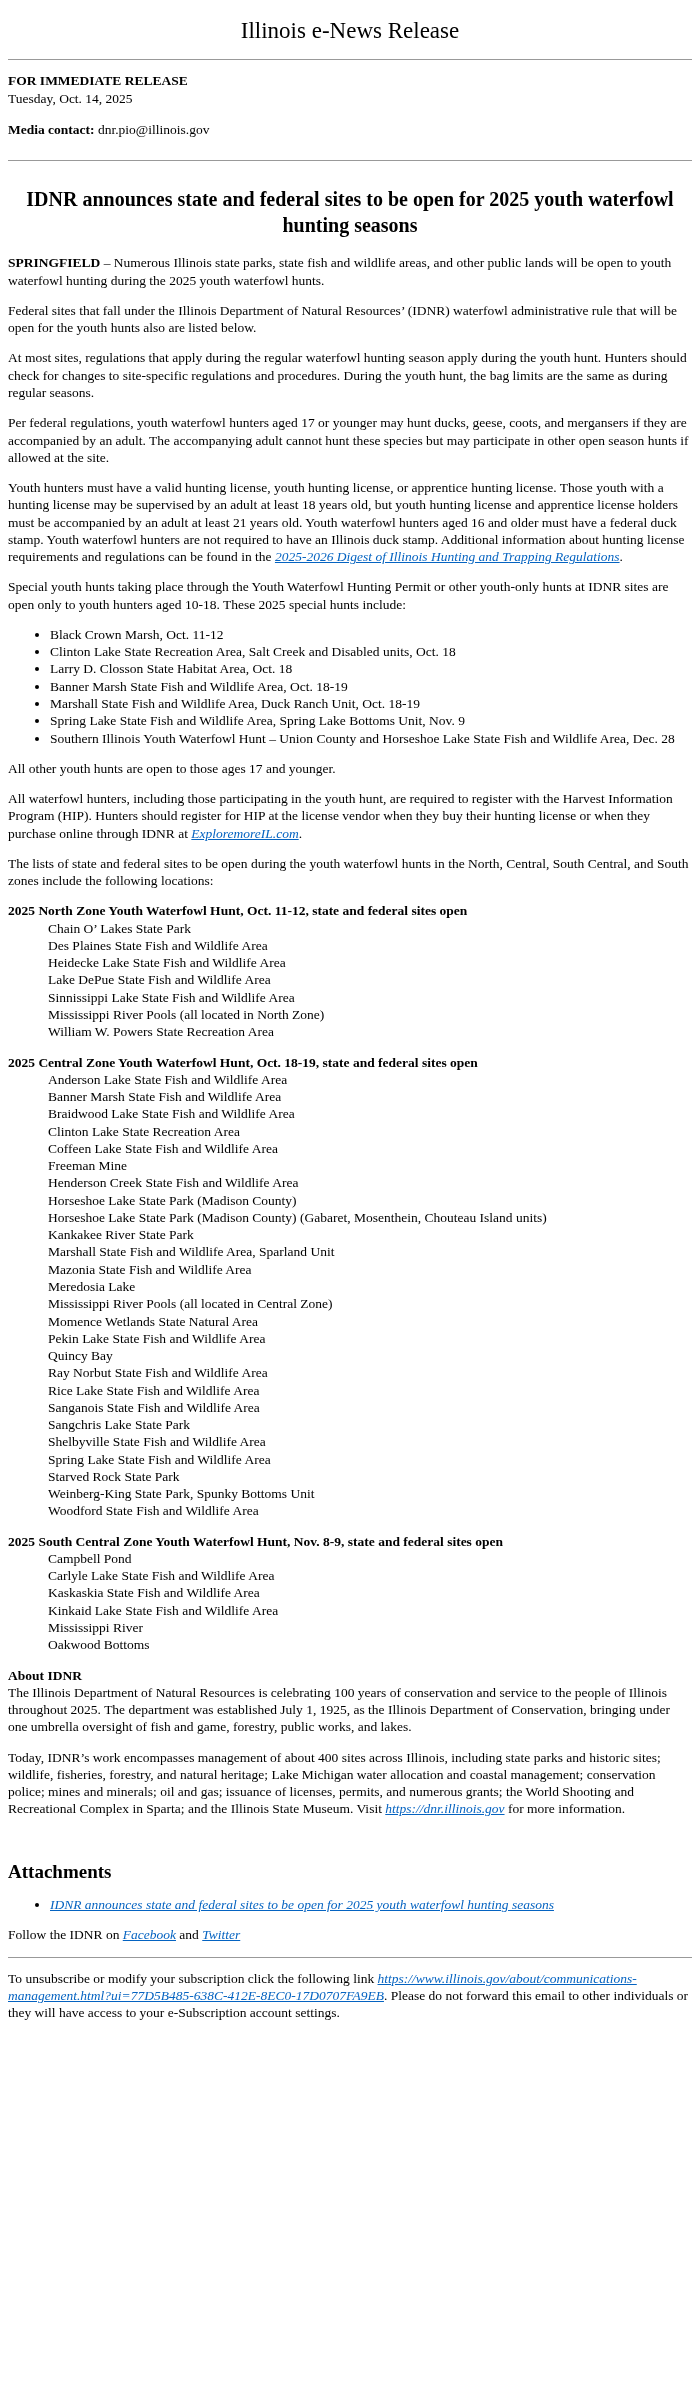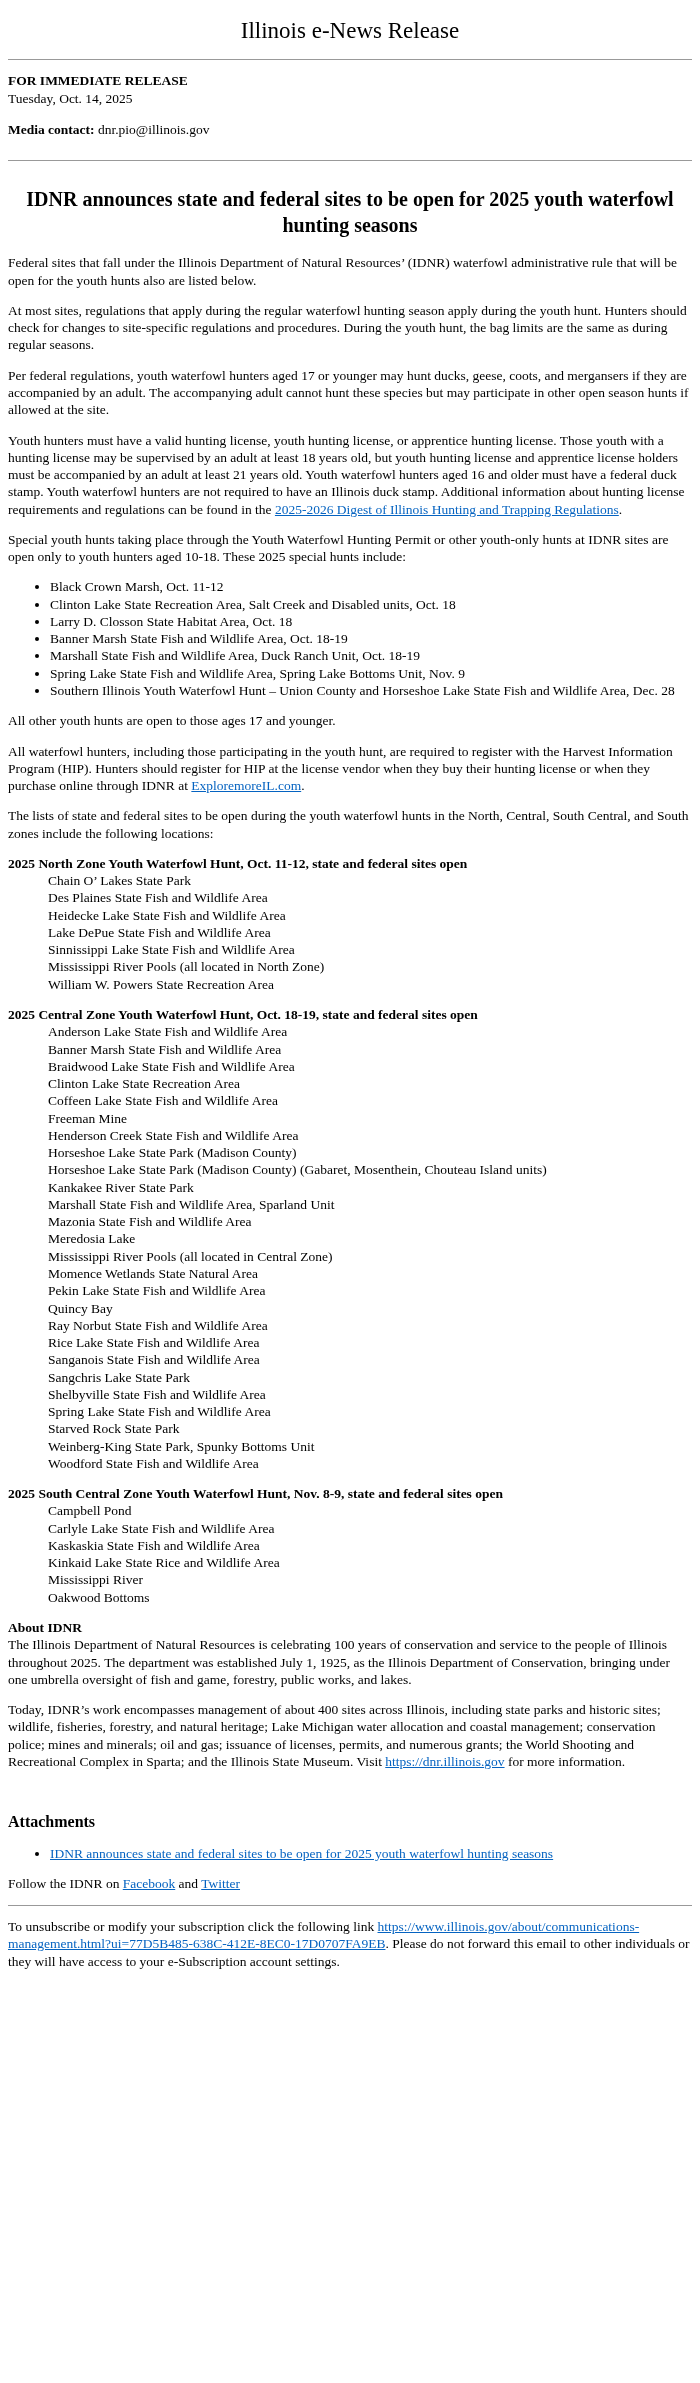--- a/index.html
+++ b/index.html
@@ -36,23 +36,23 @@
     margin: 26px 10px 16px 10px;
   }
   .para { margin: 13px 0; overflow-wrap: break-word; }
   .flush { margin-top: 0; }
   .special-list { margin: 13px 0; padding-left: 42px; }
   .special-list li { margin: 0; }
   .zone-heading { font-weight: bold; margin: 13px 0 0 0; }
   .site-list { margin: 0 0 13px 40px; }
   .site { margin: 0; }
   .about { margin-top: 13px; }
-  a { color: #0563C1; text-decoration: underline; cursor: pointer; }
+  a { color: #0563C1; text-decoration: underline; cursor: pointer; font-style: italic; }
   .attachments-heading {
-    font-size: 16px;
+    font-size: 19px;
     font-weight: bold;
     margin: 42px 0 12px 0;
   }
   .attachment-list { margin: 12px 0; padding-left: 42px; }
   .attachment-list li { margin: 0; }
   .footer-para { margin: 12px 0 4px 0; overflow-wrap: break-word; }
 </style>
 </head>
 <body>
 
@@ -65,20 +65,21 @@
   <div class="meta">
     <p class="meta-line bold">FOR IMMEDIATE RELEASE</p>
     <p class="meta-line">Tuesday, Oct. 14, 2025</p>
     <p class="contact"><span class="bold">Media contact:</span> <span>dnr.pio@illinois.gov</span></p>
   </div>
 
   <hr class="rule">
 
   <h2 class="headline">IDNR announces state and federal sites to be open for 2025 youth waterfowl hunting seasons</h2>
 
+  <p class="para"><span class="bold">SPRINGFIELD</span><span> – Numerous Illinois state parks, state fish and wildlife areas, and other public lands will be open to youth waterfowl hunting during the 2025 youth waterfowl hunts.</span></p>
 
   <p class="para">Federal sites that fall under the Illinois Department of Natural Resources’ (IDNR) waterfowl administrative rule that will be open for the youth hunts also are listed below.</p>
 
   <p class="para">At most sites, regulations that apply during the regular waterfowl hunting season apply during the youth hunt. Hunters should check for changes to site-specific regulations and procedures. During the youth hunt, the bag limits are the same as during regular seasons.</p>
 
   <p class="para">Per federal regulations, youth waterfowl hunters aged 17 or younger may hunt ducks, geese, coots, and mergansers if they are accompanied by an adult. The accompanying adult cannot hunt these species but may participate in other open season hunts if allowed at the site.</p>
 
   <p class="para"><span>Youth hunters must have a valid hunting license, youth hunting license, or apprentice hunting license. Those youth with a hunting license may be supervised by an adult at least 18 years old, but youth hunting license and apprentice license holders must be accompanied by an adult at least 21 years old. Youth waterfowl hunters aged 16 and older must have a federal duck stamp. Youth waterfowl hunters are not required to have an Illinois duck stamp. Additional information about hunting license requirements and regulations can be found in the </span><a href="#">2025-2026 Digest of Illinois Hunting and Trapping Regulations</a><span>.</span></p>
 
   <p class="para">Special youth hunts taking place through the Youth Waterfowl Hunting Permit or other youth-only hunts at IDNR sites are open only to youth hunters aged 10-18. These 2025 special hunts include:</p>
@@ -143,21 +144,21 @@
         <div class="site">Woodford State Fish and Wildlife Area</div>
       </div>
   </section>
 
   <section class="zone">
     <p class="zone-heading">2025 South Central Zone Youth Waterfowl Hunt, Nov. 8-9, state and federal sites open</p>
     <div class="site-list">
         <div class="site">Campbell Pond</div>
         <div class="site">Carlyle Lake State Fish and Wildlife Area</div>
         <div class="site">Kaskaskia State Fish and Wildlife Area</div>
-        <div class="site">Kinkaid Lake State Rice and Wildlife Area</div>
+        <div class="site">Kinkaid Lake State Fish and Wildlife Area</div>
         <div class="site">Mississippi River</div>
         <div class="site">Oakwood Bottoms</div>
       </div>
   </section>
 
   <section class="about">
     <p class="zone-heading">About IDNR</p>
     <p class="para flush">The Illinois Department of Natural Resources is celebrating 100 years of conservation and service to the people of Illinois throughout 2025. The department was established July 1, 1925, as the Illinois Department of Conservation, bringing under one umbrella oversight of fish and game, forestry, public works, and lakes.</p>
     <p class="para"><span>Today, IDNR’s work encompasses management of about 400 sites across Illinois, including state parks and historic sites; wildlife, fisheries, forestry, and natural heritage; Lake Michigan water allocation and coastal management; conservation police; mines and minerals; oil and gas; issuance of licenses, permits, and numerous grants; the World Shooting and Recreational Complex in Sparta; and the Illinois State Museum. Visit </span><a href="#">https://dnr.illinois.gov</a><span> for more information.</span></p>
   </section>

